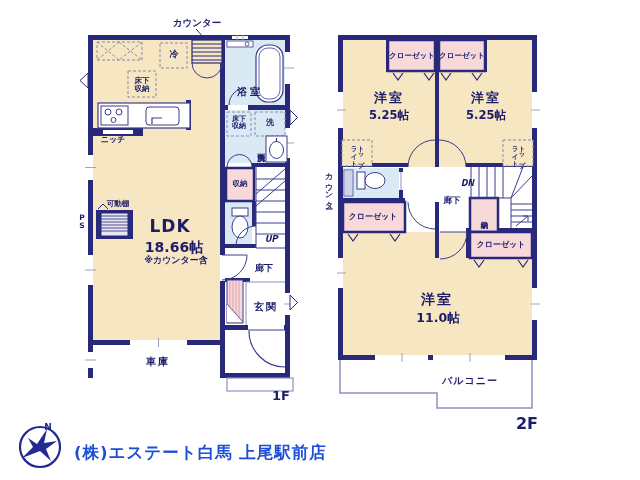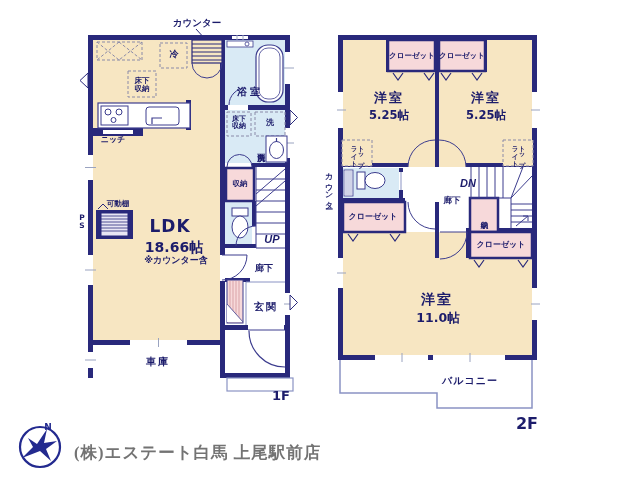--- a/index.html
+++ b/index.html
@@ -5,21 +5,21 @@
   html,body{margin:0;padding:0;background:#fff;}
   #canvas{position:relative;width:640px;height:480px;background:#fff;overflow:hidden;
           font-family:"DejaVu Sans",sans-serif;}
   #plan-svg{position:absolute;left:0;top:0;}
   .lbl{position:absolute;transform:translate(-50%,-50%);color:#1c1c6b;
        font-family:"DejaVu Sans",sans-serif;white-space:nowrap;line-height:1.05;
        font-weight:bold;text-align:center;}
   .v{writing-mode:vertical-rl;text-orientation:upright;}
   .wrap2{white-space:normal;width:2.15em;word-break:break-all;}
   .wrap1{white-space:normal;width:1.05em;word-break:break-all;}
-  .serif{font-family:Liberation Sans, sans-serif;font-style:italic;}
+  .serif{font-family:Liberation Mono, monospace;font-style:italic;}
   .company{transform:translate(0,-50%);font-weight:bold;letter-spacing:1px;}
 </style>
 </head>
 <body>
 
 <div id="canvas">
 
 <svg id="plan-svg" width="640" height="480" viewBox="0 0 640 480">
 
   <g>
@@ -347,15 +347,15 @@
 <div class="lbl" style="left:452px;top:200px;font-size:8.5px;">廊下</div>
 <div class="lbl v" style="left:484px;top:215px;font-size:7.5px;">収納</div>
 <div class="lbl" style="left:373px;top:217px;font-size:8px;">クローゼット</div>
 <div class="lbl" style="left:501px;top:245px;font-size:8px;">クローゼット</div>
 <div class="lbl" style="left:437px;top:299px;font-size:14px;letter-spacing:2px;">洋室</div>
 <div class="lbl" style="left:438px;top:318px;font-size:12.5px;">11.0帖</div>
 <div class="lbl" style="left:470px;top:381px;font-size:10px;letter-spacing:1px;">バルコニー</div>
 <div class="lbl" style="left:527px;top:424px;font-size:16px;">2F</div>
 
 <div class="lbl" style="left:48px;top:428px;font-size:9px;color:#232a8f;">N</div>
-<div class="lbl company" style="left:74px;top:453px;font-size:16.5px;color:#737373;font-family:Liberation Serif, serif;">(株)エステート白馬 上尾駅前店</div>
+<div class="lbl company" style="left:74px;top:453px;font-size:16.5px;color:#1d4ed8;">(株)エステート白馬 上尾駅前店</div>
 
 </div>
 
 </body></html>

